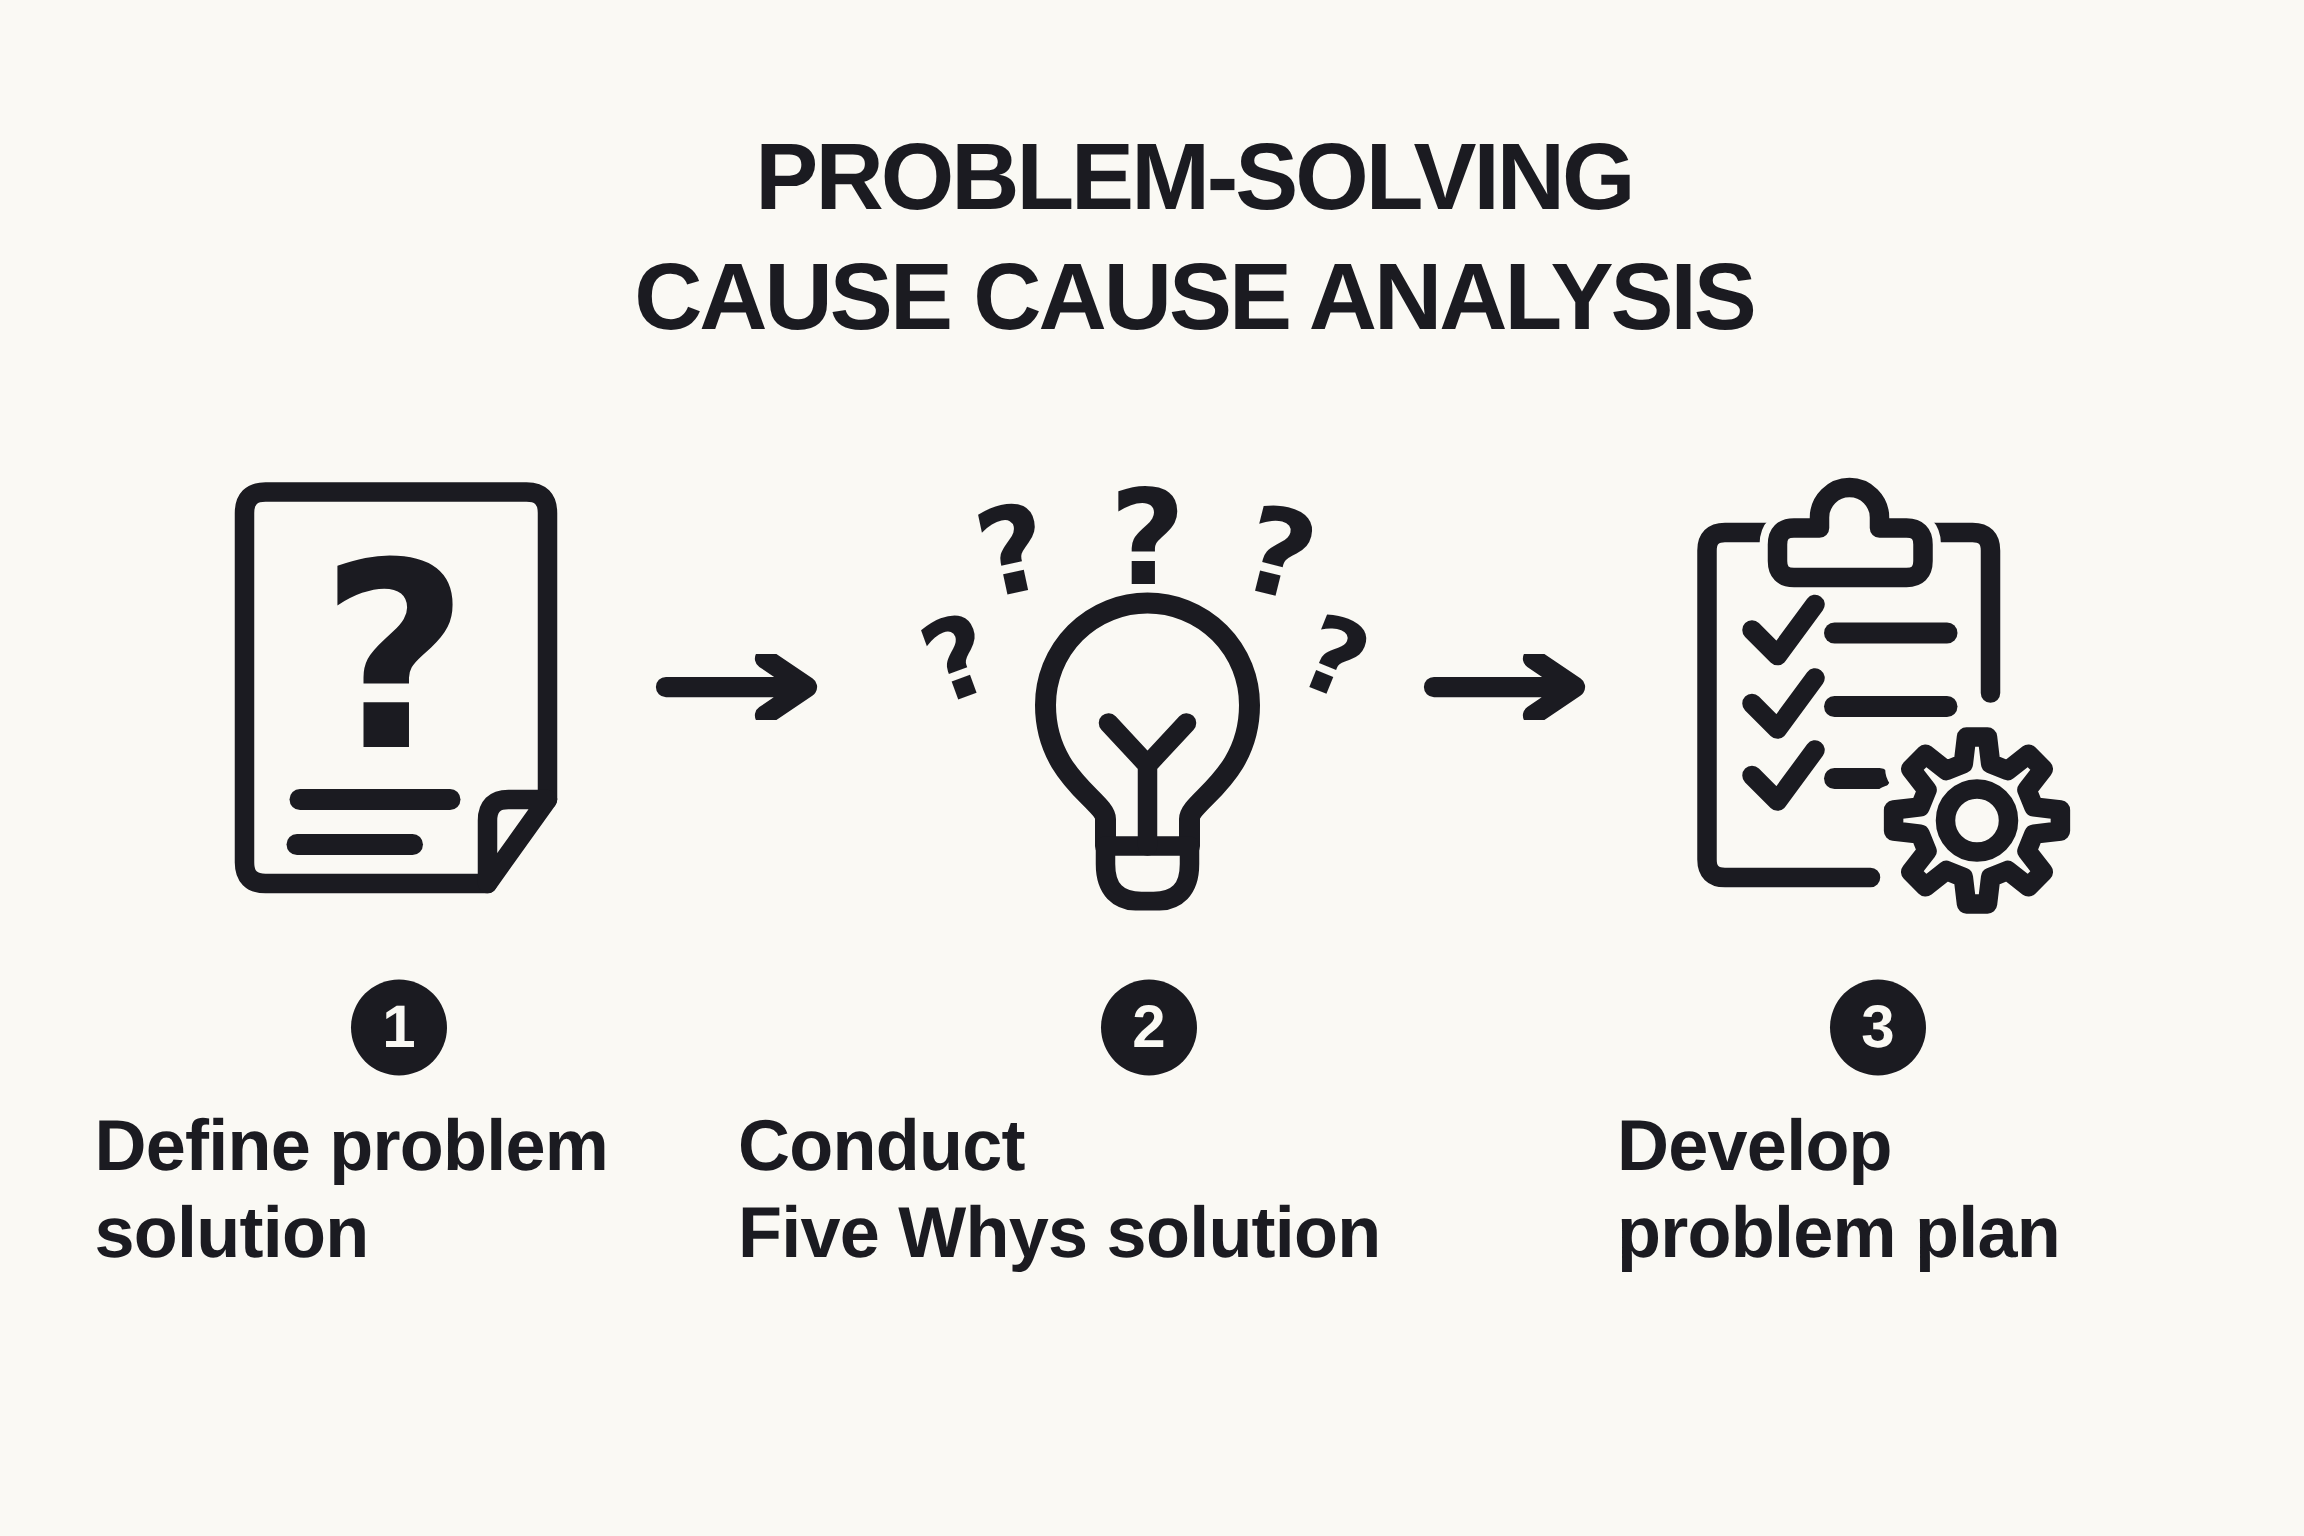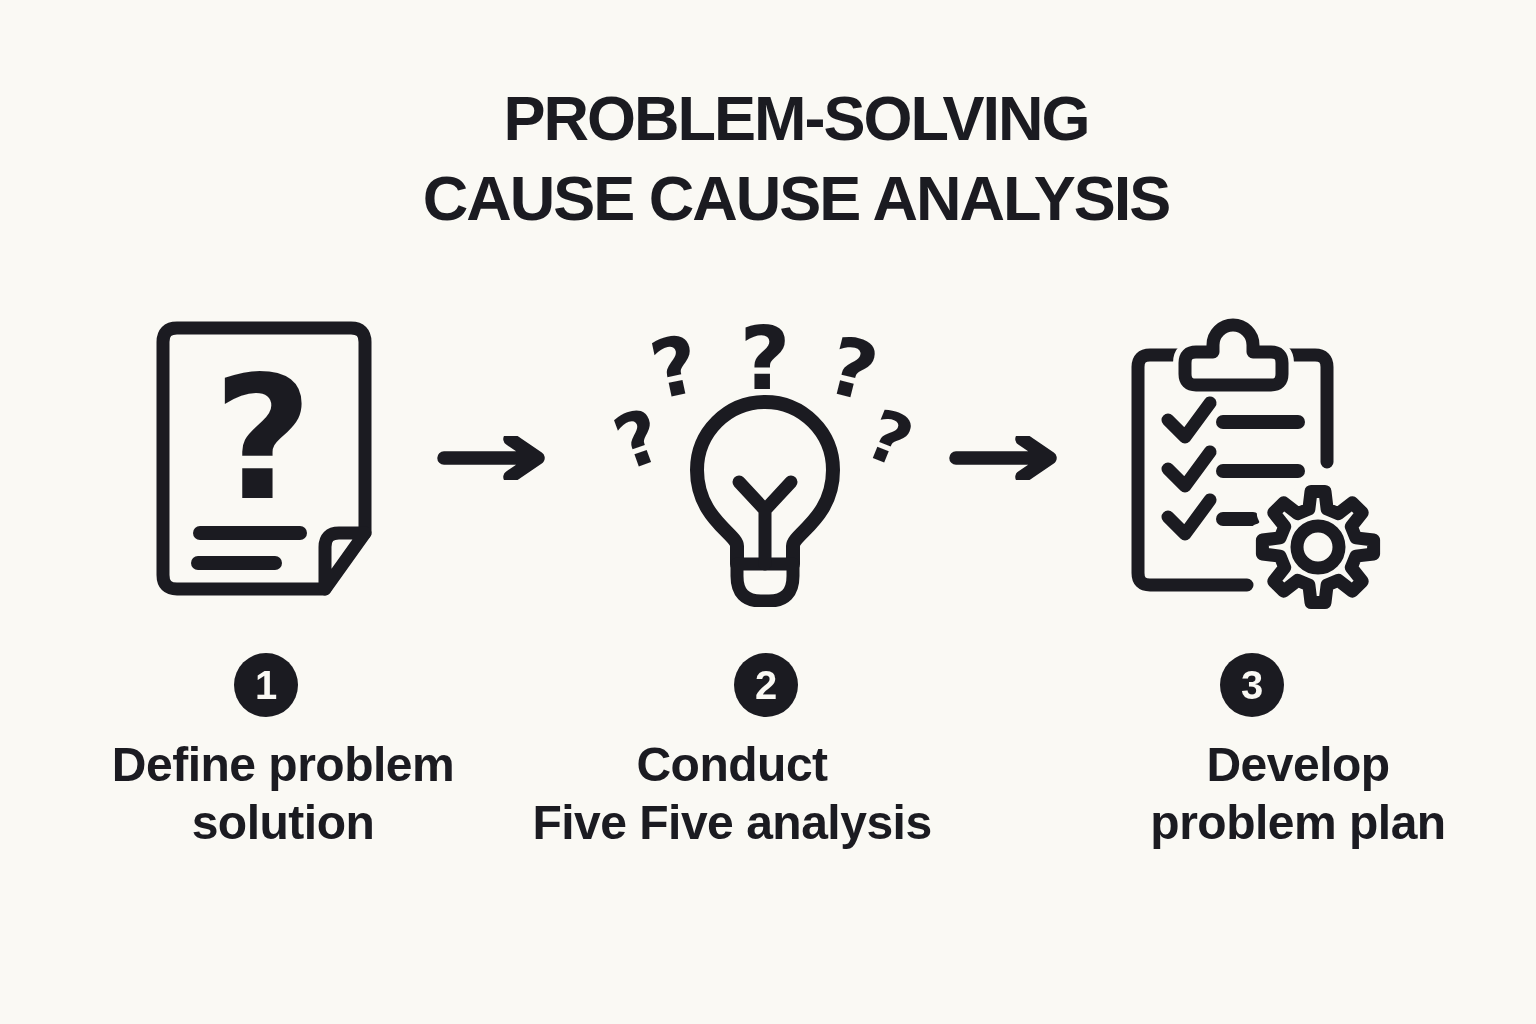--- a/index.html
+++ b/index.html
@@ -23,21 +23,21 @@
   }
   .step-circle {
     width:64px; height:64px; border-radius:50%;
     background:var(--ink);
     display:flex; align-items:center; justify-content:center;
   }
   .step-circle span {
     color:var(--bg); font-weight:bold; font-size:40px; line-height:1;
   }
   .step-label {
-    text-align:center;
+    text-align:left;
     font-size:48px; line-height:58px;
     font-weight:bold; letter-spacing:-0.5px;
     color:var(--ink);
   }
   .stroke-ink { stroke:var(--ink); fill:none; stroke-linecap:round; stroke-linejoin:round; }
   .stroke-bg  { stroke:var(--bg);  fill:none; stroke-linecap:round; stroke-linejoin:round; }
   .fill-bg    { fill:var(--bg); }
   .qmark      { font-family:"DejaVu Sans", sans-serif; font-weight:bold; fill:var(--ink); }
 </style>
 </head>
@@ -99,18 +99,18 @@
 <div class="abs step-circle" style="left:1220px; top:653px;">
   <span>3</span>
 </div>
 
 <div class="abs step-label" style="left:63px; top:736px; width:440px;">
   <div>Define problem</div>
   <div>solution</div>
 </div>
 <div class="abs step-label" style="left:492px; top:736px; width:480px;">
   <div>Conduct</div>
-  <div>Five Five analysis</div>
+  <div>Five Whys solution</div>
 </div>
 <div class="abs step-label" style="left:1078px; top:736px; width:440px;">
   <div>Develop</div>
   <div>problem plan</div>
 </div>
 
 </body></html>

